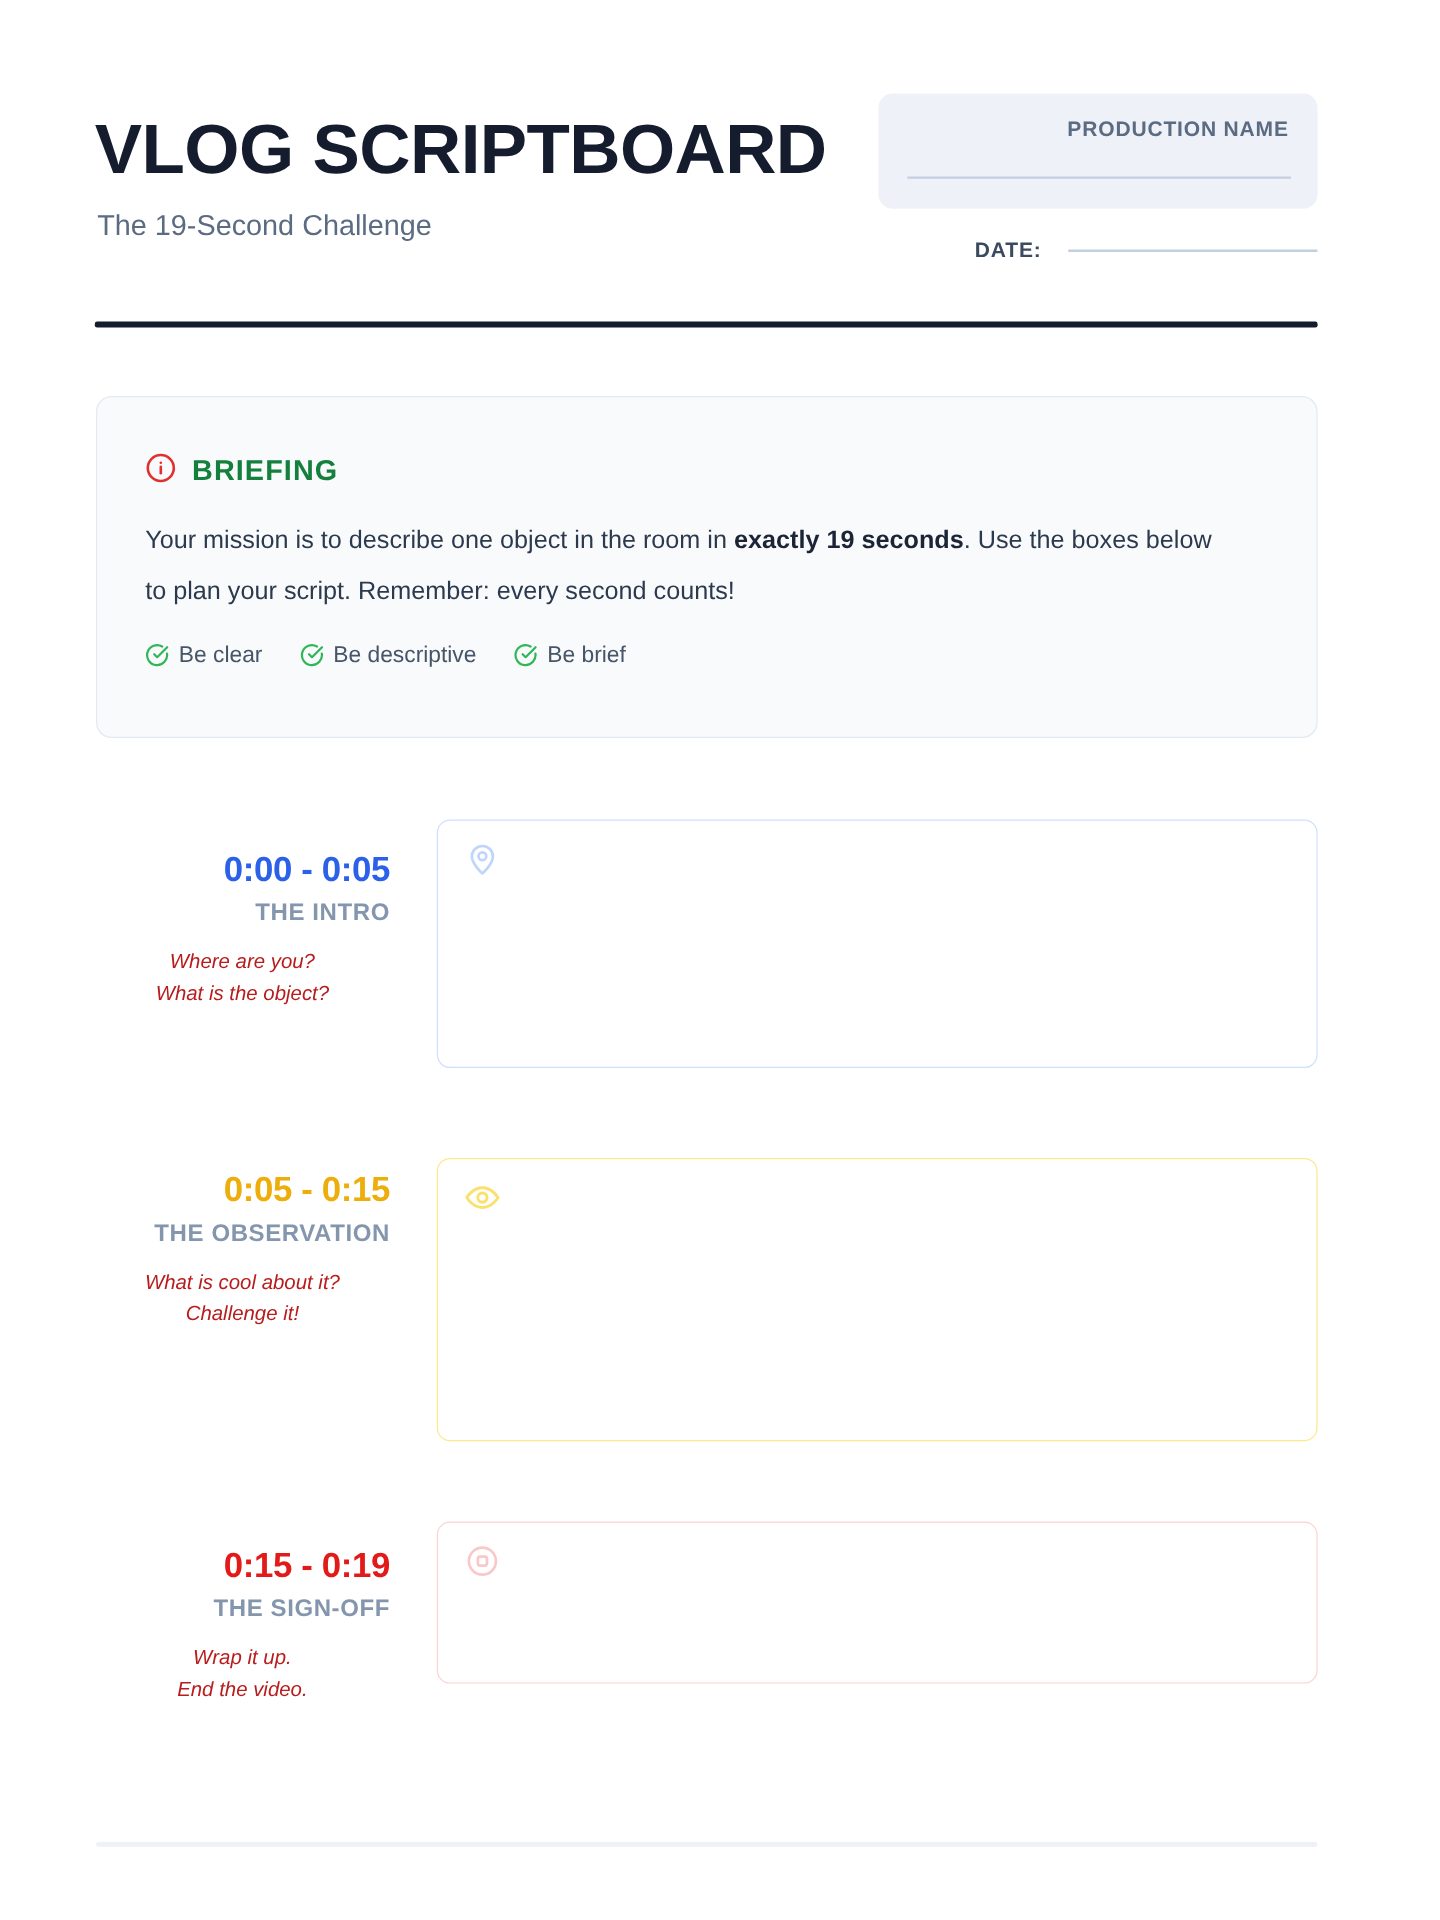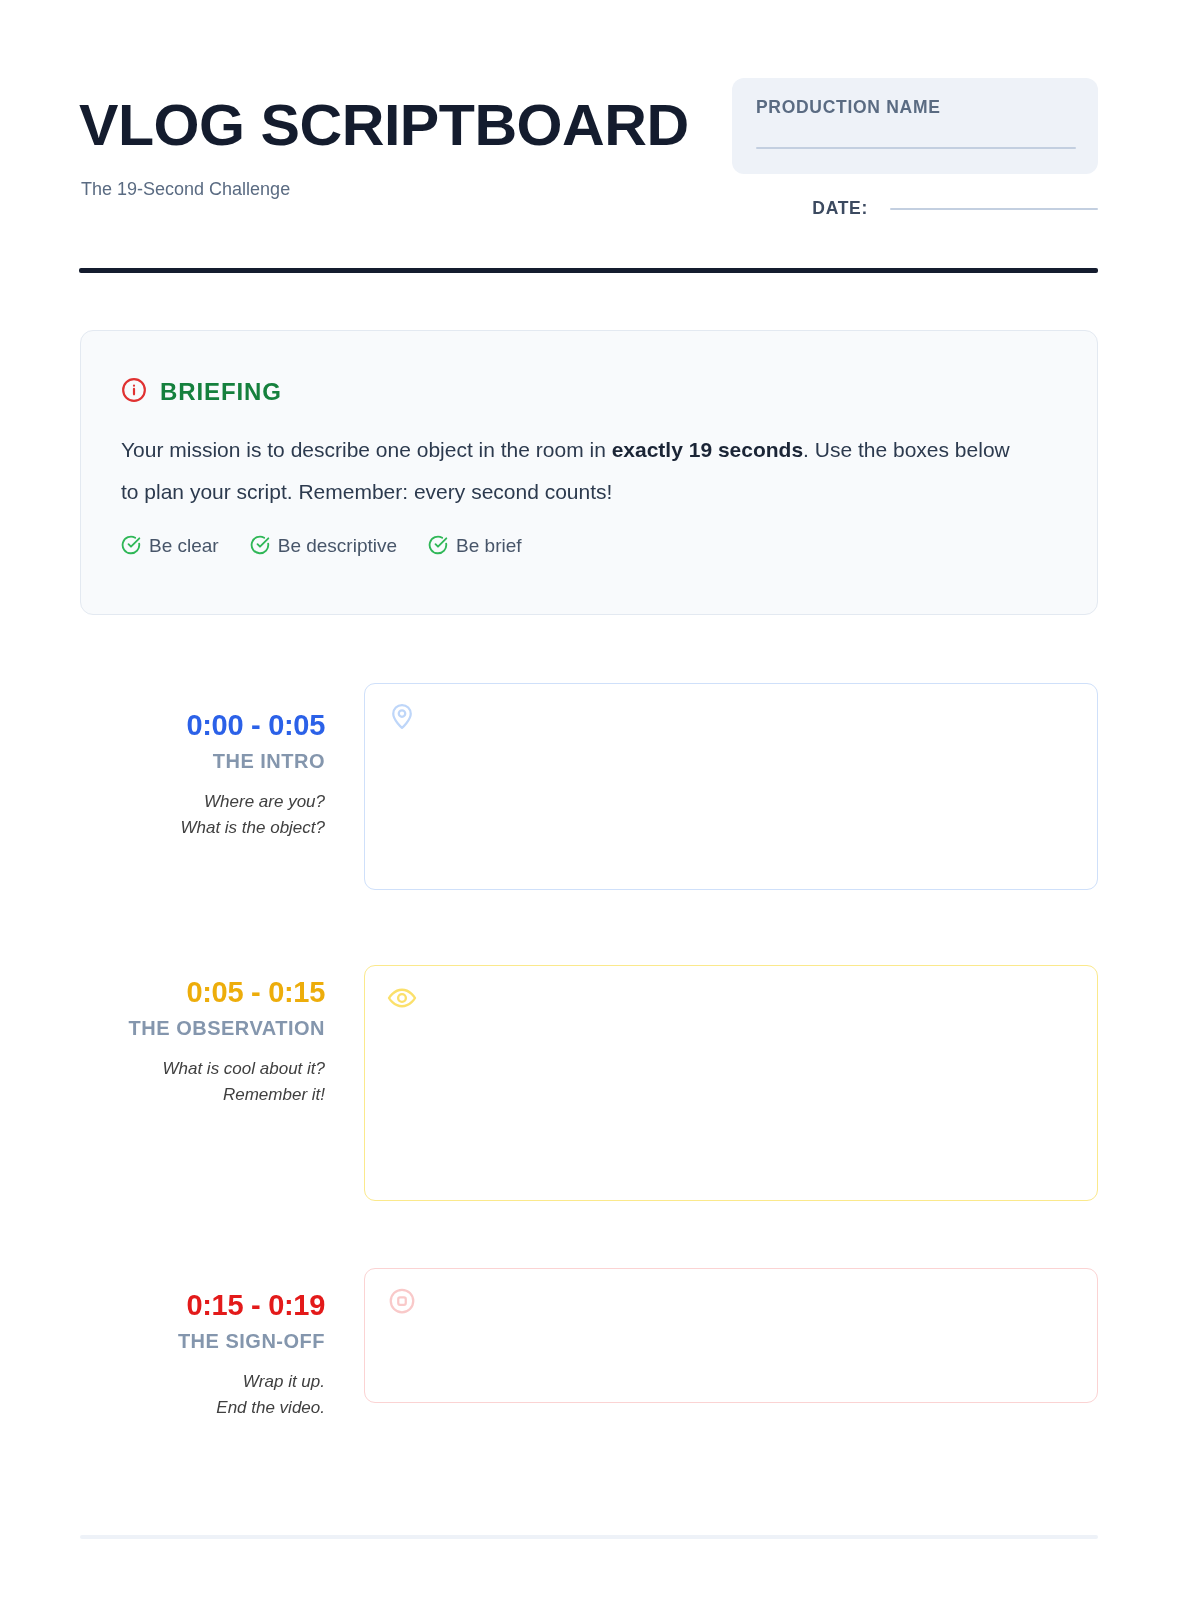--- a/index.html
+++ b/index.html
@@ -43,42 +43,42 @@
     line-height: 62px;
     font-weight: 700;
     letter-spacing: -0.5px;
     color: #141c2e;
     margin: 0;
     transform: scaleX(1.02);
     transform-origin: left center;
     white-space: nowrap;
   }
   .subtitle {
-    font-size: 18px;
+    font-size: 24px;
     line-height: 30px;
     font-weight: 400;
     color: #5a6b82;
     margin: 18px 0 0 2px;
     white-space: nowrap;
   }
 
   .prod-box {
     position: absolute;
     right: 0;
     top: 0;
     width: 366px;
     height: 96px;
     background: #eef2f8;
     border-radius: 12px;
     box-sizing: border-box;
     padding: 19px 24px 0 24px;
   }
   .prod-label {
     display: block;
-    text-align: left;
+    text-align: right;
     font-size: 17.5px;
     font-weight: 700;
     letter-spacing: 0.7px;
     color: #5a6b82;
     white-space: nowrap;
   }
   .prod-rule {
     position: absolute;
     left: 24px;
     right: 22px;
@@ -198,21 +198,22 @@
     letter-spacing: 0.5px;
     color: #8496ad;
     line-height: 24px;
     white-space: nowrap;
   }
   .prompts {
     margin-top: 16px;
     font-size: 17px;
     font-style: italic;
     line-height: 26px;
-    color: #404040;
+    color: #b91c1c;
+    text-align: center;
   }
 
   .note-box {
     position: absolute;
     left: 285px;
     width: 734px;
     box-sizing: border-box;
     background: #ffffff;
     border-radius: 11px;
     border-width: 1.5px;
@@ -339,21 +340,21 @@
       </span>
     </div>
   </div>
 
   <div class="row" id="row-observation">
     <div class="row-labels">
       <div class="time-range" style="color:#edad0b">0:05 - 0:15</div>
       <div class="stage-name">THE OBSERVATION</div>
       <div class="prompts">
         <div>What is cool about it?</div>
-        <div>Remember it!</div>
+        <div>Challenge it!</div>
       </div>
     </div>
     <div class="note-box">
       <span class="note-icon">
         <svg width="30" height="30" viewBox="0 0 24 24" fill="none" stroke="#fbe06b" stroke-width="1.9" stroke-linecap="round" stroke-linejoin="round">
           <path d="M1.6 12S5.4 5.4 12 5.4 22.4 12 22.4 12 18.6 18.6 12 18.6 1.6 12 1.6 12z"></path>
           <circle cx="12" cy="12" r="3.1"></circle>
         </svg>
       </span>
     </div>

